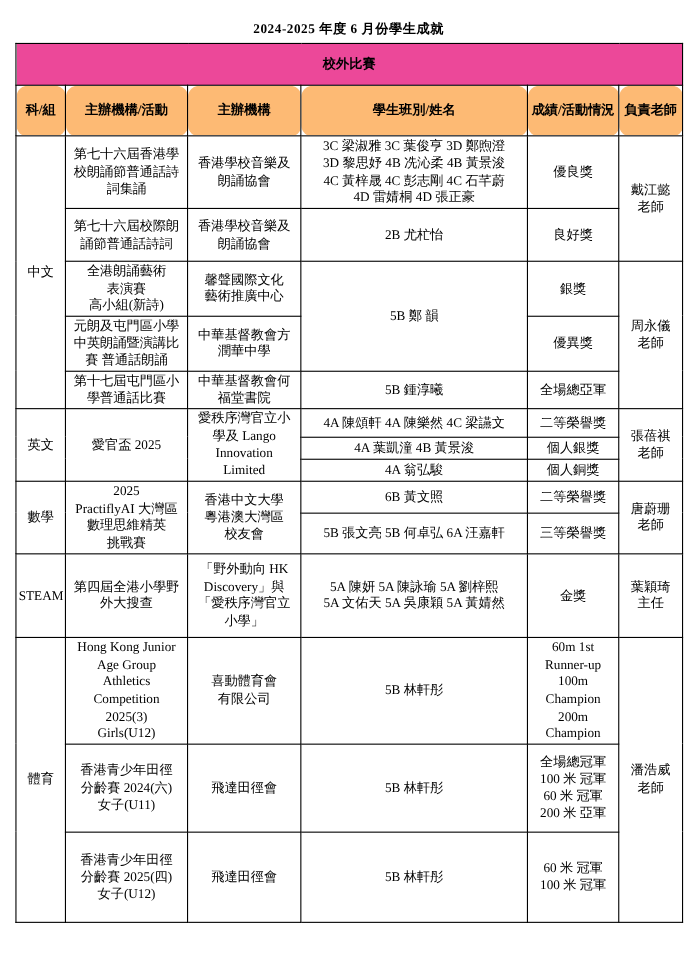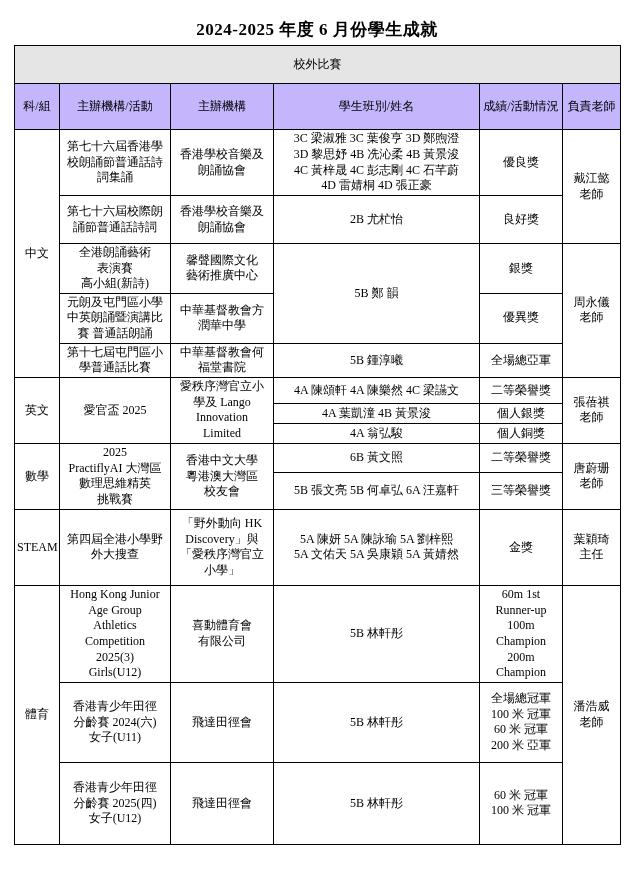--- a/index.html
+++ b/index.html
@@ -7,47 +7,48 @@
     position:relative;
     width:634px;height:875px;
     background:#ffffff;
     font-family:"Liberation Serif","DejaVu Serif",serif;
     color:#000000;
     overflow:hidden;
   }
   .title{
     text-align:center;
     font-weight:bold;
-    font-size:17px;
+    font-size:12px;
     padding-top:18px;
     letter-spacing:0.5px;
   }
   table.achv{
     border-collapse:collapse;
     table-layout:fixed;
     margin:4px auto 0 14px;
     width:606px;
   }
   table.achv td{
     border:1px solid #000000;
     text-align:center;
     vertical-align:middle;
     font-size:12px;
     line-height:1.3;
     padding:1px 2px;
     white-space:pre-line;
     overflow:hidden;
   }
   td.hdr{
-    background:#c4b5fd;
-    font-weight:normal;
+    background:#fdba74;
+    font-weight:bold;
+    border-radius:10px;
   }
   td.banner{
-    background:#e5e5e5;
-    font-weight:normal;
+    background:#ec4899;
+    font-weight:bold;
     font-size:13px;
   }
 </style>
 </head>
 <body>
 
 <div class="page">
   <div class="title">2024-2025 年度 6 月份學生成就</div>
 
   <table class="achv">

